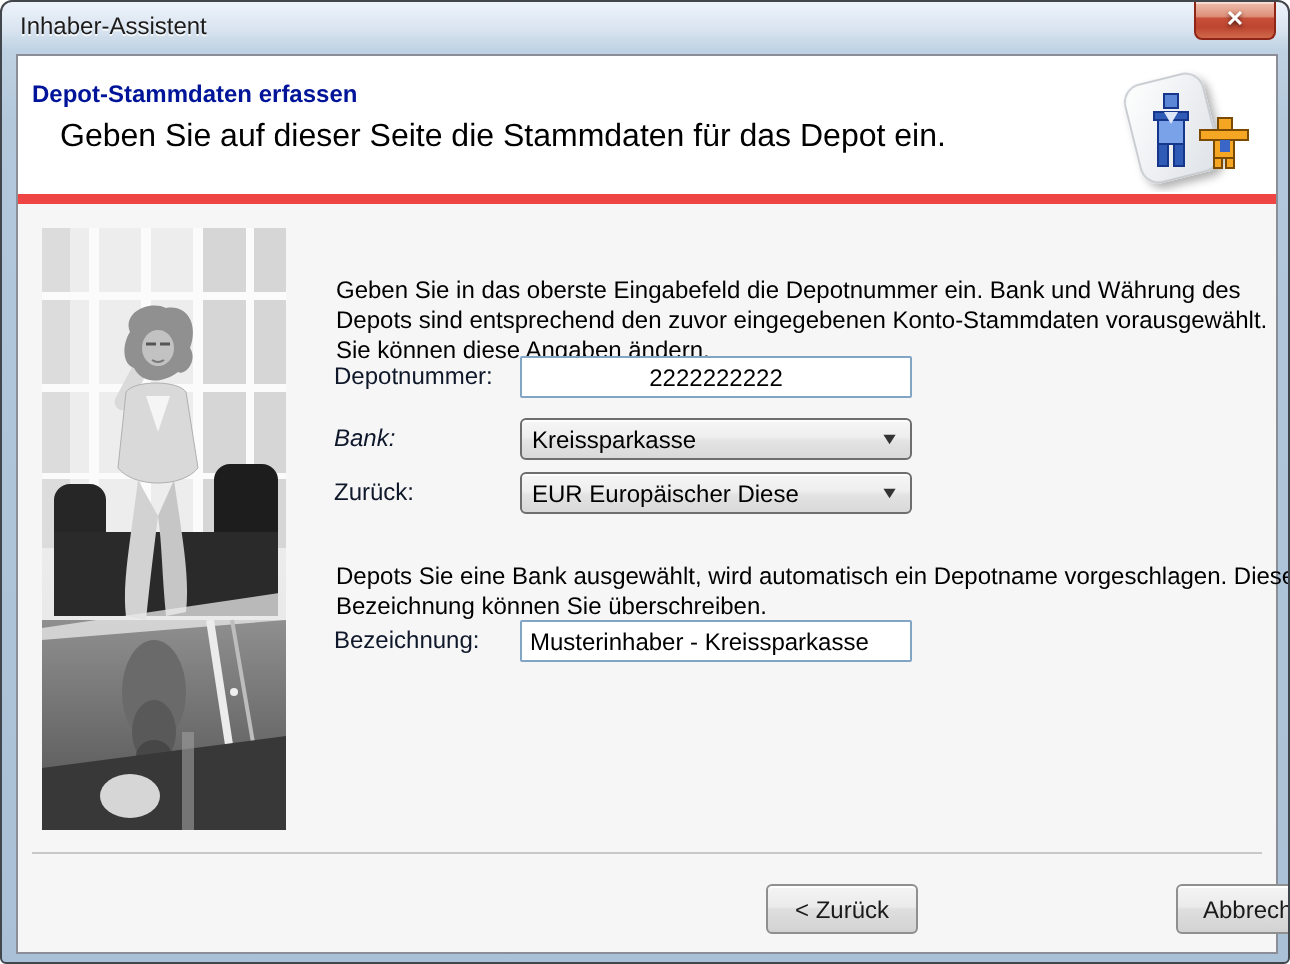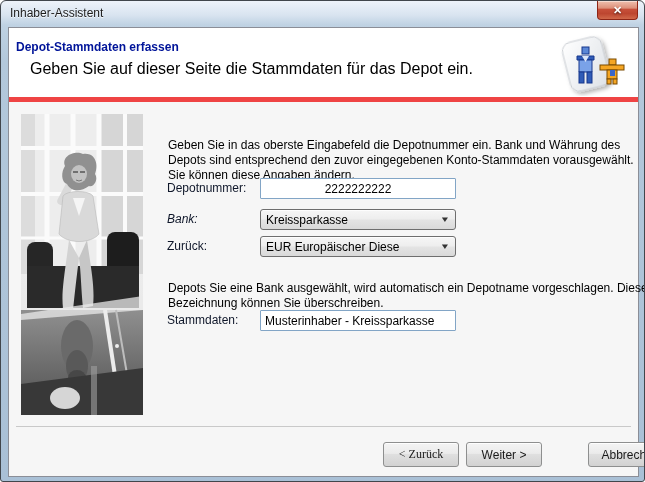--- a/index.html
+++ b/index.html
@@ -68,21 +68,21 @@
   .combo .arrow{margin-left:auto;font-size:8px;color:#333;transform:scaleX(1.3);padding-right:1px;}
   
   .footer-sep{position:absolute;left:7px;right:7px;top:398px;height:1px;background:#c9c9c9;}
   .btn{
     position:absolute;top:414px;height:25px;
     border:1px solid #8e8f8f;border-radius:3px;
     background:linear-gradient(180deg,#f4f4f4 0%,#ebebeb 45%,#dfdfdf 50%,#d2d2d2 100%);
     box-shadow:inset 0 1px 0 rgba(255,255,255,.9);
     font-family:"Liberation Sans",sans-serif;font-size:12px;color:#1a1a1a;cursor:pointer;
   }
-  .btn-back{left:374px;width:76px;font-family:Liberation Serif, serif;}
+  .btn-back{left:374px;width:76px;}
   .btn-next{left:457px;width:76px;}
   .btn-cancel{left:541px;width:85px;margin-left:38px;}
 </style>
 </head>
 <body>
 
 <div class="window">
 
   <div class="titlebar">
     <span class="title">Inhaber-Assistent</span>
@@ -193,23 +193,22 @@
     </div>
 
     <div class="flabel lbl-waehrung">Zurück:</div>
     <div class="combo combo-waehrung">
       <span>EUR Europäischer Diese</span>
       <span class="arrow">▼</span>
     </div>
 
     <p class="para p2">Depots Sie eine Bank ausgewählt, wird automatisch ein Depotname vorgeschlagen. Diese Bezeichnung können Sie überschreiben.</p>
 
-    <div class="flabel lbl-bez">Stammdaten:</div>
+    <div class="flabel lbl-bez">Bezeichnung:</div>
     <input class="txt txt-bez" type="text" value="Musterinhaber - Kreissparkasse" style="">
 
     <div class="footer-sep"></div>
 
     <button class="btn btn-back">&lt; Zurück</button>
-    <button class="btn btn-next">Weiter &gt;</button>
     <button class="btn btn-cancel">Abbrechen</button>
 
   </div>
 </div>
 
 </body></html>

